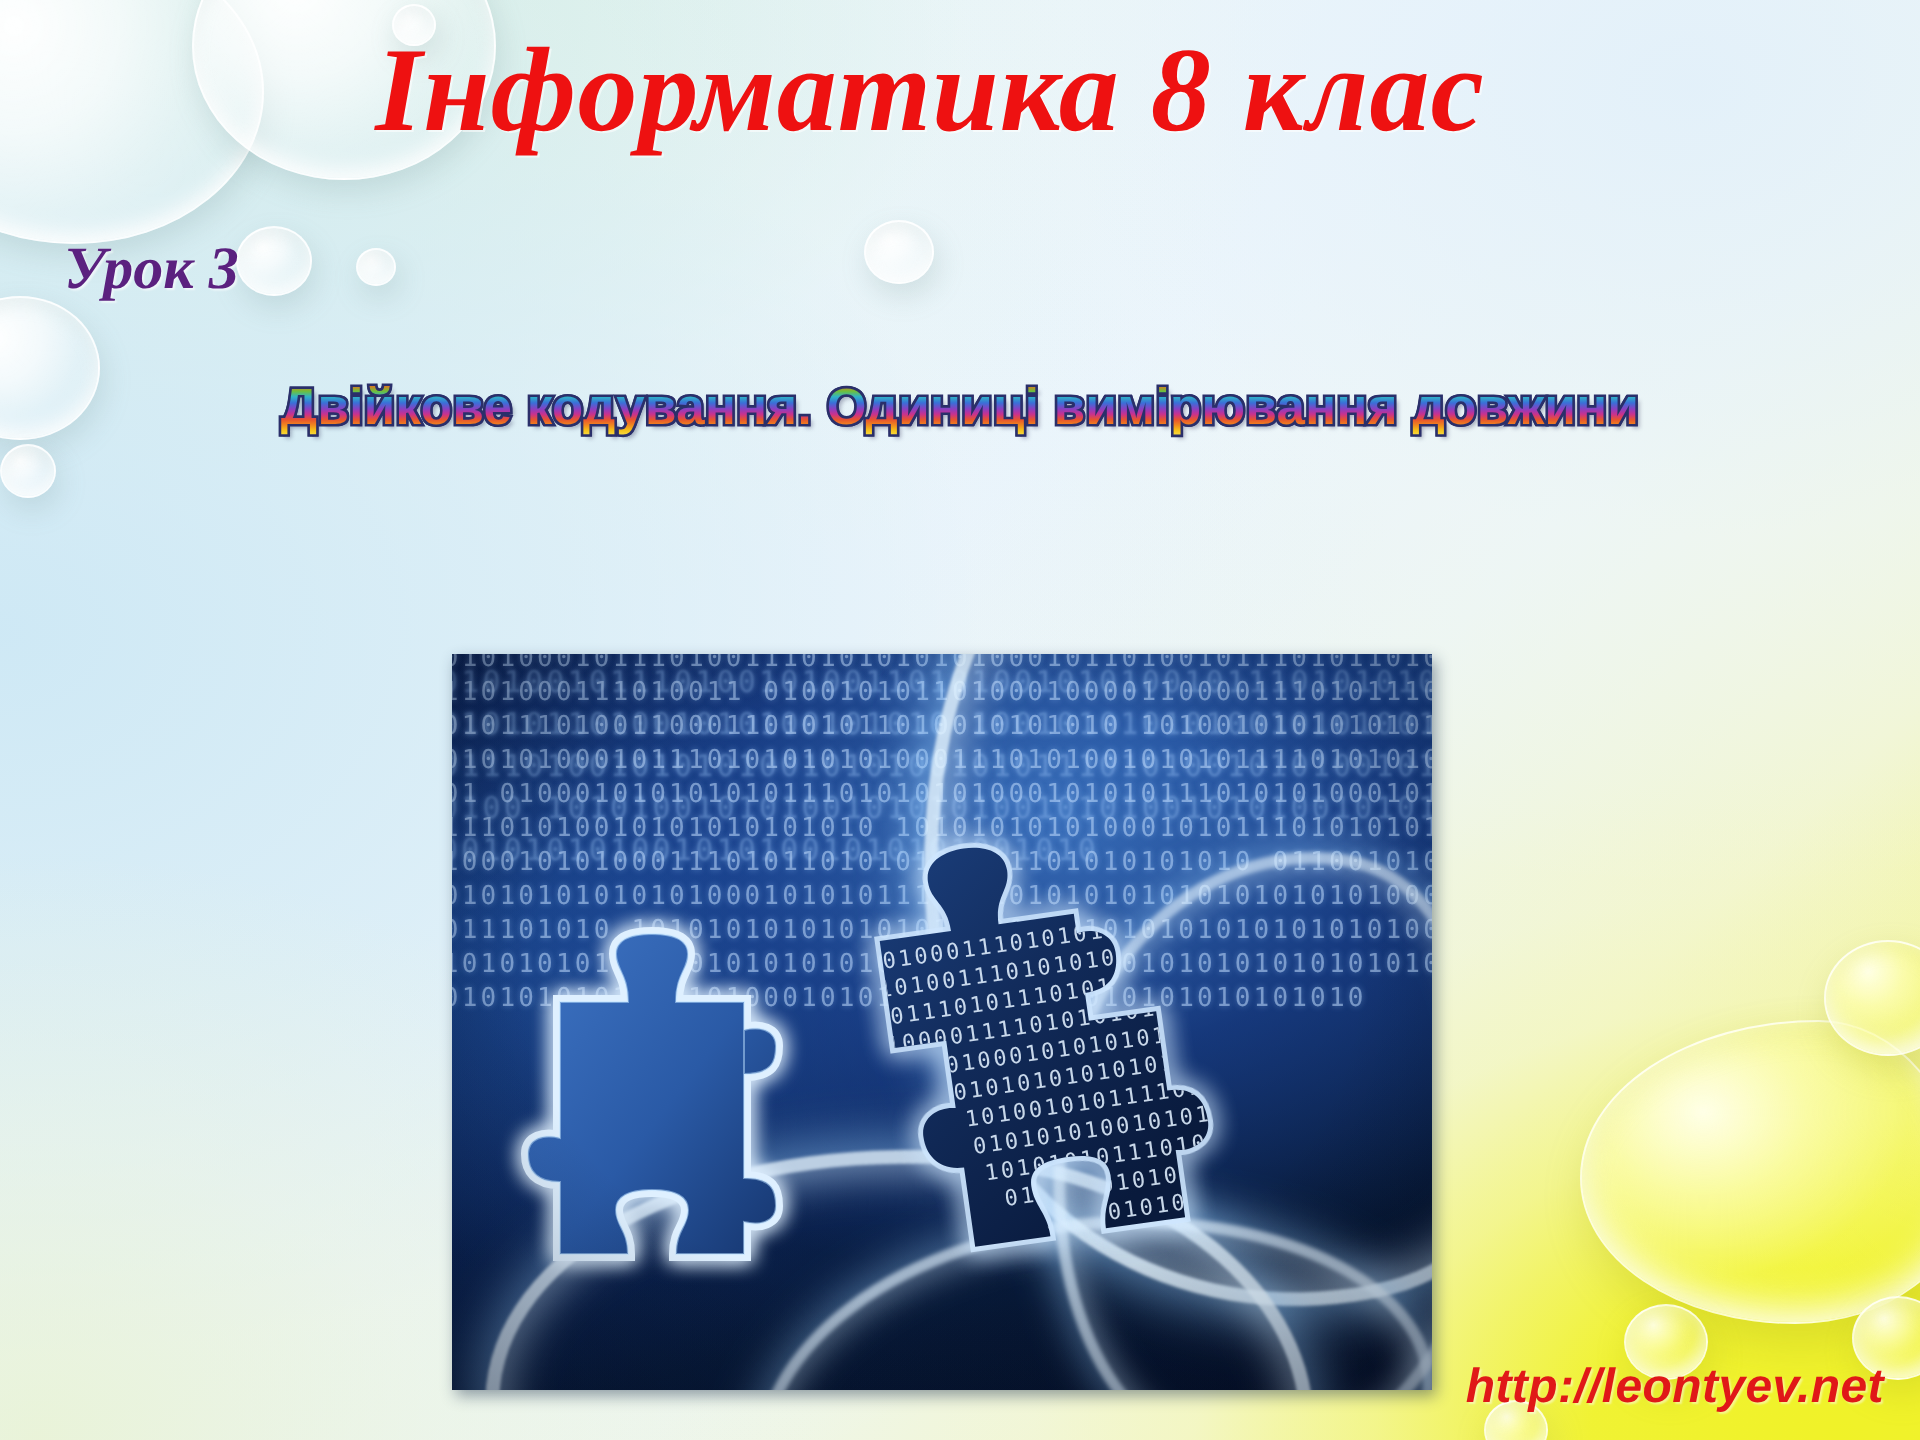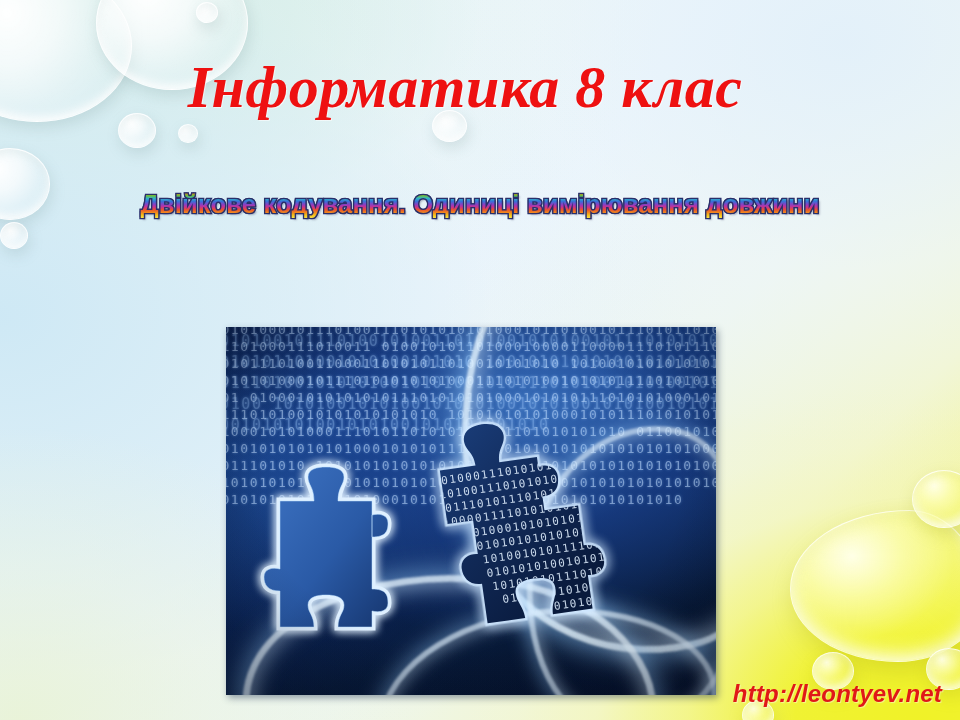--- a/index.html
+++ b/index.html
@@ -67,21 +67,20 @@
     text-align: center;
     font-family: "Liberation Serif", "DejaVu Serif", serif;
     font-style: italic;
     font-weight: 700;
     font-size: 60px;
     line-height: 1.05;
     color: #ee1111;
     letter-spacing: 0.5px;
     text-shadow: 1px 1px 0 rgba(255,255,255,0.55);
     white-space: nowrap;
-    margin-top: 42px;
   }
   #lesson {
     position: absolute;
     left: 32px; top: 118px;
     font-family: "Liberation Serif", "DejaVu Serif", serif;
     font-style: italic;
     font-weight: 700;
     font-size: 30px;
     color: #5b217f;
     text-shadow: 1px 1px 1px rgba(255,255,255,0.6);
@@ -256,20 +255,21 @@
   <div class="bubble bub-white" style="left:196px; top:2px; width:20px; height:19px;"></div>
 
   <div class="blob-big" style="left:790px; top:510px; width:190px; height:150px;"></div>
   <div class="bubble bub-yellow" style="left:912px; top:470px; width:62px; height:56px;"></div>
   <div class="bubble bub-yellow" style="left:812px; top:652px; width:40px; height:36px;"></div>
   <div class="bubble bub-yellow" style="left:926px; top:648px; width=44px; height:40px; width:44px;"></div>
   <div class="bubble bub-yellow" style="left:742px; top:700px; width:30px; height:28px;"></div>
 
   <div id="title">Інформатика 8 клас</div>
 
+  <div id="lesson">Урок 3</div>
 
   <div id="wordart">
     <span class="wa-line">
       <span class="wa-outline">Двійкове кодування. Одиниці вимірювання довжини</span>
       <span class="wa-fill">Двійкове кодування. Одиниці вимірювання довжини</span>
     </span>
   </div>
 
   <div id="picture">
     <div class="pic-bg"></div>

